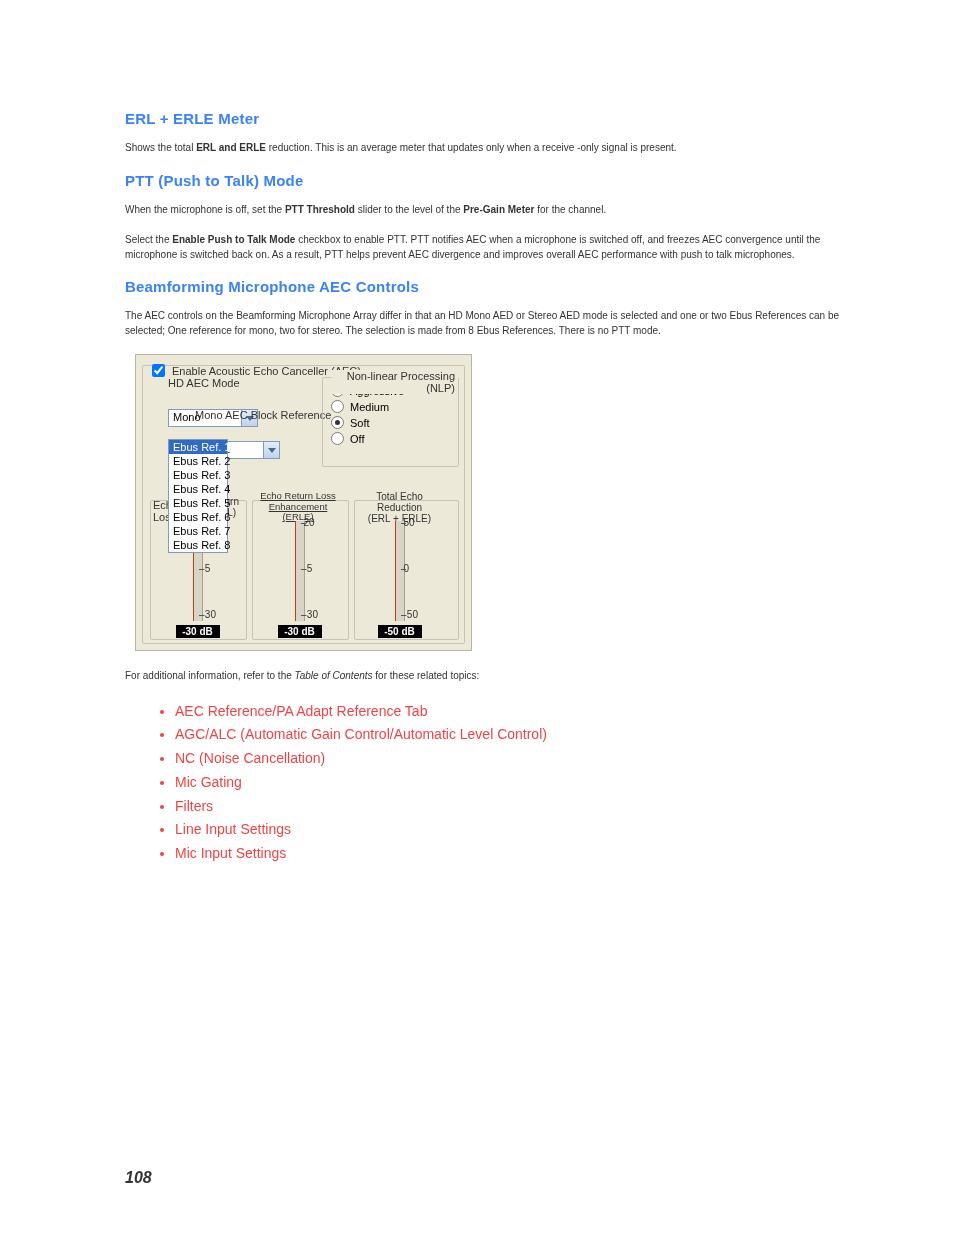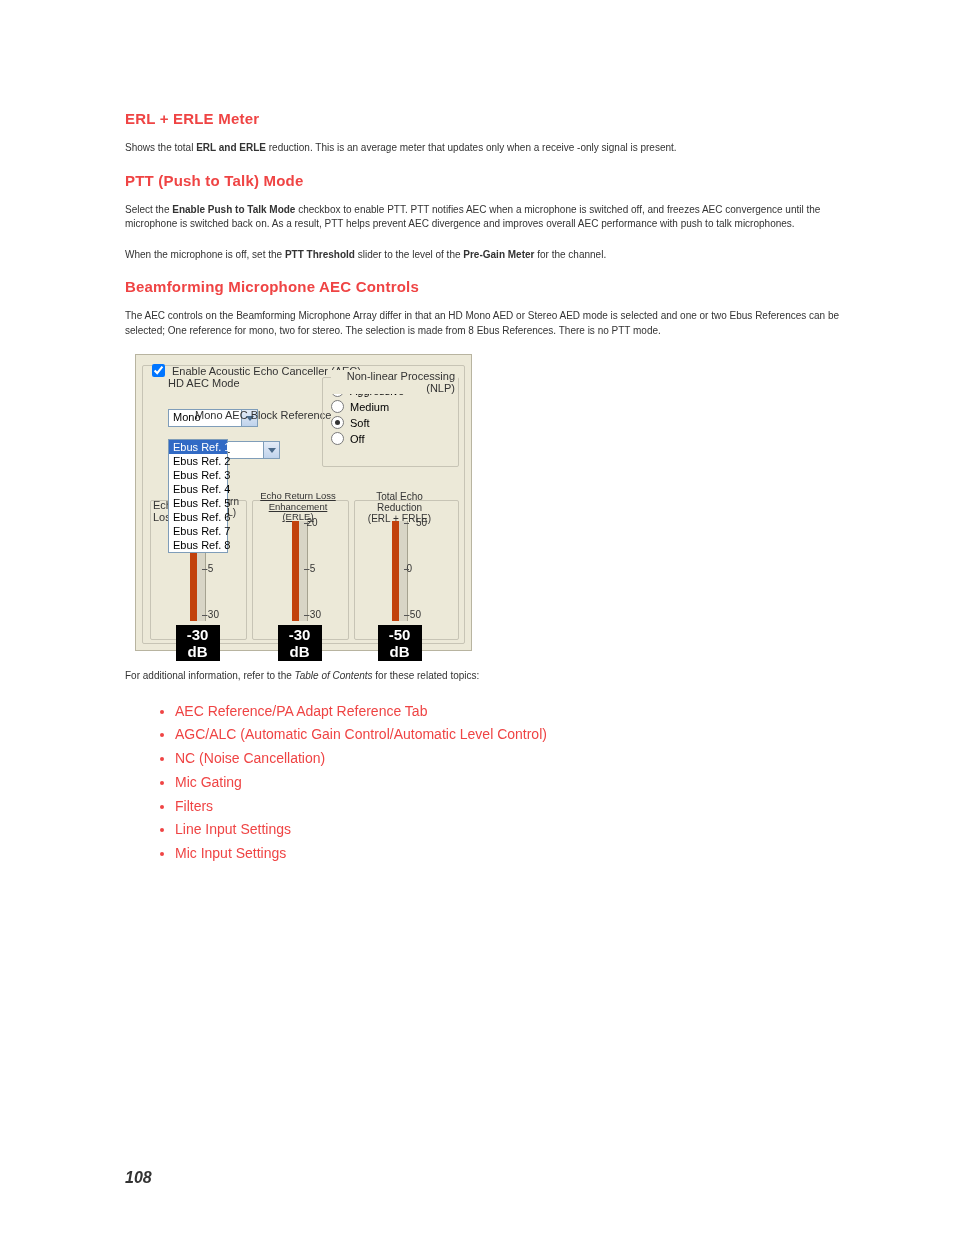--- a/index.html
+++ b/index.html
@@ -1,17 +1,17 @@
 <!DOCTYPE html>
 <html><head>
 <meta charset="utf-8">
 <style>
   html,body{margin:0;padding:0;background:#fff;font-family:Arial,Helvetica,sans-serif;color:#333;}
   .page{width:954px;height:1235px;position:relative;box-sizing:border-box;padding:110px 110px 0 125px;}
-  h3.section{color:#ef4444;font-size:15px;font-weight:bold;margin:0 0 14px 0;letter-spacing:.2px;}
+  h3.section{color:#3b82f6;font-size:15px;font-weight:bold;margin:0 0 14px 0;letter-spacing:.2px;}
   p.body{font-size:10px;line-height:1.45;margin:0 0 16px 0;color:#333;}
   .b{font-weight:bold;}
   .i{font-style:italic;}
   ul.topics{margin:4px 0 0 40px;padding:0;font-size:14px;line-height:1.7;font-weight:normal;color:#ef4444;}
   ul.topics li{list-style-type:disc;margin-left:10px;}
   .pagenum{position:absolute;left:125px;bottom:48px;font-weight:bold;font-style:italic;font-size:16px;color:#333;}
   
   .panel{width:335px;height:295px;background:#ece9d8;border:1px solid #b8b4a0;font-family:Tahoma,Arial,sans-serif;font-size:11px;color:#000;position:relative;margin:4px 0 18px 10px;}
   .grp{position:absolute;border:1px solid #c7c4b5;border-radius:2px;text-align:right;}
   .grp-label{position:absolute;top:-8px;left:8px;background:#ece9d8;padding:0 3px;font-size:11px;color:#333;}
@@ -23,40 +23,40 @@
   .select .arrow:before{content:"";border-left:4px solid transparent;border-right:4px solid transparent;border-top:5px solid #4a6a8a;}
   .dropdown{position:absolute;left:32px;top:75px;width:90px;background:#fff;border:1px solid #7f9db9;z-index:5;}
   .dropdown div{padding:1px 4px;font-size:11px;white-space:nowrap;}
   .dropdown div.sel{background:#316ac5;color:#fff;}
   .radio-row{display:flex;align-items:center;gap:6px;margin:3px 0 3px 8px;}
   .radio-dot{width:11px;height:11px;border:1px solid #7a7a7a;border-radius:50%;background:#fff;display:flex;align-items:center;justify-content:center;}
   .radio-dot.on:after{content:"";width:5px;height:5px;background:#333;border-radius:50%;}
   
   .meter{position:absolute;width:95px;}
   .meter .title{text-align:center;font-size:10px;line-height:1.1;color:#333;height:24px;display:flex;align-items:center;justify-content:center;white-space:pre-line;}
-  .meter .track{position:relative;height:100px;margin:2px auto 0 auto;width:8px;background:#d8d5c6;border-left:7px solid #c2410c;border-right:1px solid #a5a290;}
+  .meter .track{position:relative;height:100px;margin:2px auto 0 auto;width:8px;background:#d8d5c6;border-left:1px solid #c2410c;border-right:1px solid #a5a290;}
   .meter .tick{position:absolute;left:8px;font-size:10px;color:#333;width:30px;white-space:nowrap;}
   .meter .tick:before{content:"";position:absolute;left:-3px;top:6px;width:5px;height:1px;background:#555;}
-  .meter .readout{margin:4px auto 0 auto;width:44px;background:#000;color:#fff;font-size:15px;font-weight:bold;text-align:center;padding:1px 0;}
+  .meter .readout{margin:4px auto 0 auto;width:44px;background:#000;color:#fff;font-size:10px;font-weight:bold;text-align:center;padding:1px 0;}
 </style>
 </head>
 <body>
 <div class="page">
 
   <h3 class="section">ERL + ERLE Meter</h3>
   <p class="body">
     <span>Shows the total </span><span class="b">ERL and ERLE</span><span> reduction. This is an average meter that updates only when a receive -only signal is present.</span>
   </p>
 
   <h3 class="section">PTT (Push to Talk) Mode</h3>
   <p class="body">
-    <span>Select the </span><span class="b">Enable Push to Talk Mode</span><span> checkbox to enable PTT. PTT notifies AEC when a microphone is switched off, and freezes AEC convergence until the microphone is switched back on. As a result, PTT helps prevent AEC divergence and improves overall AEC performance with push to talk microphones.</span>
+    <span>When the microphone is off, set the </span><span class="b">PTT Threshold</span><span> slider to the level of the </span><span class="b">Pre-Gain Meter</span><span> for the channel.</span>
   </p>
   <p class="body">
-    <span>When the microphone is off, set the </span><span class="b">PTT Threshold</span><span> slider to the level of the </span><span class="b">Pre-Gain Meter</span><span> for the channel.</span>
+    <span>Select the </span><span class="b">Enable Push to Talk Mode</span><span> checkbox to enable PTT. PTT notifies AEC when a microphone is switched off, and freezes AEC convergence until the microphone is switched back on. As a result, PTT helps prevent AEC divergence and improves overall AEC performance with push to talk microphones.</span>
   </p>
 
   <h3 class="section">Beamforming Microphone AEC Controls</h3>
   <p class="body">The AEC controls on the Beamforming Microphone Array differ in that an HD Mono AED or Stereo AED mode is selected and one or two Ebus References can be selected; One reference for mono, two for stereo. The selection is made from 8 Ebus References. There is no PTT mode.</p>
 
   <div class="panel">
 
     <div class="grp" style="left:6px;top:10px;right:6px;bottom:6px;"></div>
     <label class="chk">
       <input type="checkbox" checked="" style="">
@@ -133,21 +133,21 @@
         <span class="tick" style="top:88px;">-30</span>
       </div>
       <div class="readout">-30 dB</div>
     </div>
 
     <div class="grp" style="left:218px;top:145px;width:103px;height:138px;"></div>
     <div class="meter" style="left:218px;top:140px;width:91px;">
       <div class="title">Total Echo Reduction
 (ERL + ERLE)</div>
       <div class="track">
-        <span class="tick" style="top:-4px;text-align:center;">50</span>
+        <span class="tick" style="top:-4px;">50</span>
         <span class="tick" style="top:42px;">0</span>
         <span class="tick" style="top:88px;">-50</span>
       </div>
       <div class="readout">-50 dB</div>
     </div>
   </div>
 
   <p class="body">
     <span>For additional information, refer to the </span><span class="i">Table of Contents</span><span> for these related topics:</span>
   </p>

